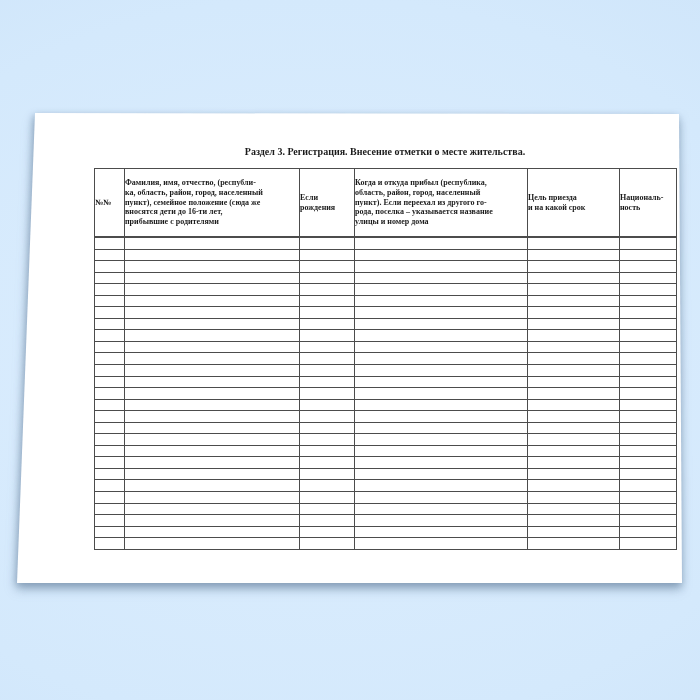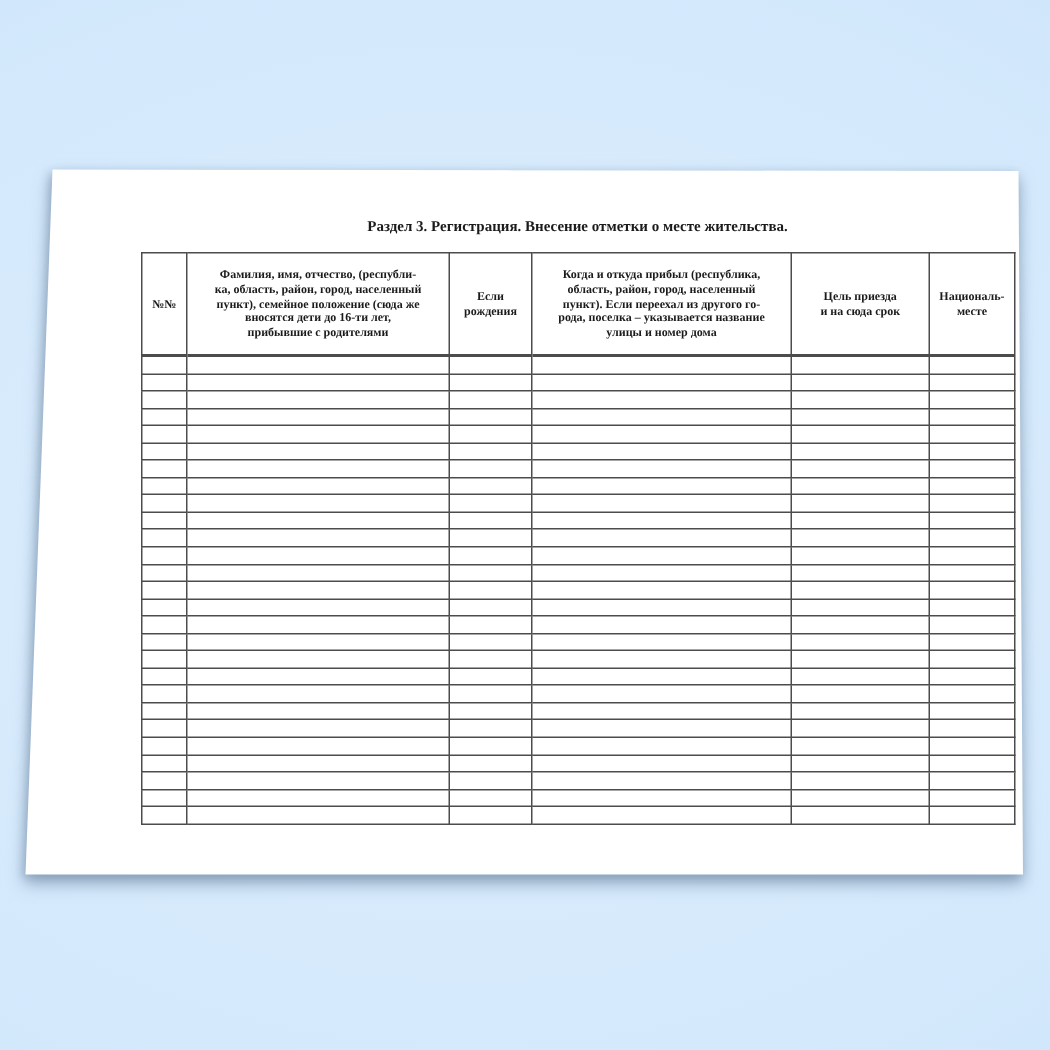--- a/index.html
+++ b/index.html
@@ -42,21 +42,21 @@
   .reg-table th, .reg-table td {
     border: 1px solid #4c4c4c;
     padding: 0;
     overflow: hidden;
   }
   .reg-table thead th {
     height: 67px;
     font-size: 8px;
     line-height: 9.8px;
     font-weight: bold;
-    text-align: center;
+    text-align: left;
     vertical-align: middle;
     white-space: pre-line;
     border-bottom-width: 2px;
   }
   .reg-table tbody td {
     height: 10.55px;
   }
   .col-num      { width: 30px;  }
   .col-name     { width: 175px; }
   .col-birth    { width: 55px;  }
@@ -95,23 +95,23 @@
 вносятся дети до 16-ти лет,
 прибывшие с родителями</th>
           <th>Если
 рождения</th>
           <th>Когда и откуда прибыл (республика,
 область, район, город, населенный
 пункт). Если переехал из другого го-
 рода, поселка – указывается название
 улицы и номер дома</th>
           <th>Цель приезда
-и на сюда срок</th>
+и на какой срок</th>
           <th>Националь-
-месте</th>
+ность</th>
         </tr>
       </thead>
       <tbody>
           <tr>
             <td></td>
             <td></td>
             <td></td>
             <td></td>
             <td></td>
             <td></td>

